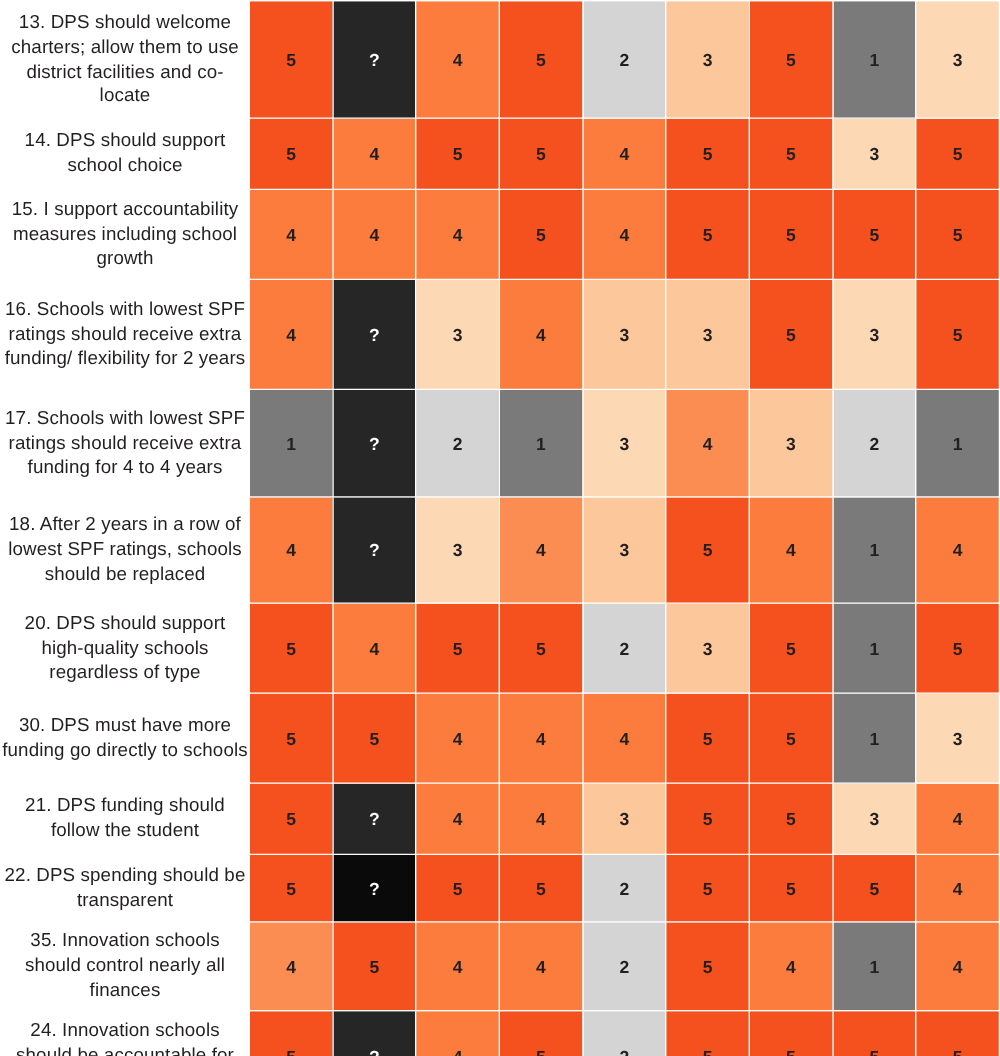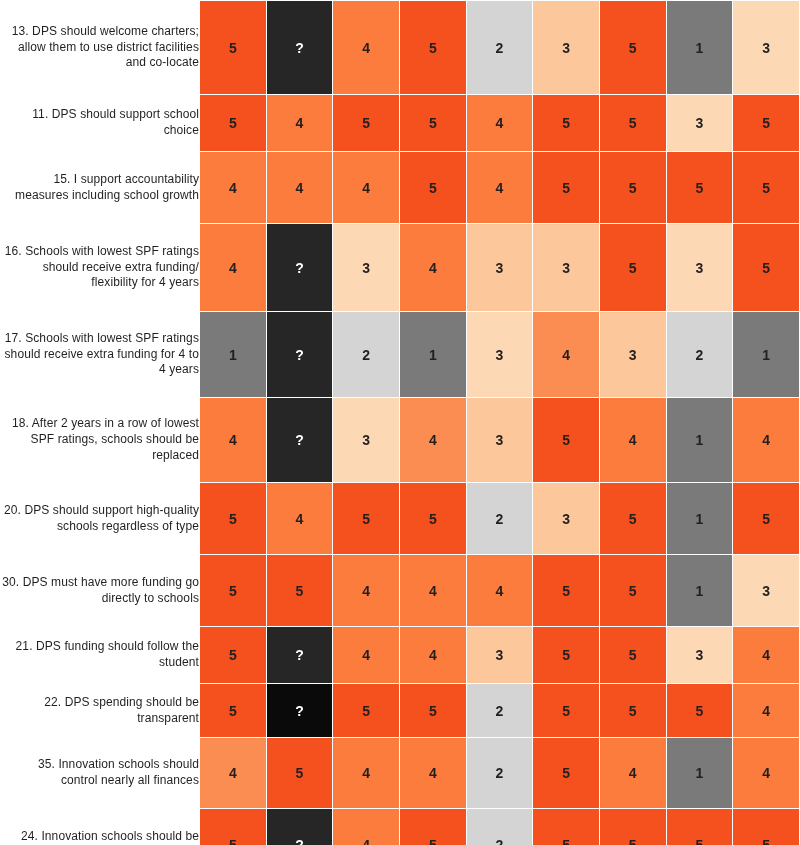--- a/index.html
+++ b/index.html
@@ -20,24 +20,24 @@
   }
   #grid td {
     padding: 0;
     border: 1px solid #ffffff;
     vertical-align: middle;
   }
   td.label {
     width: 198px;
     background: #ffffff;
     color: #231f20;
-    font-size: 12px;
+    font-size: 15px;
     line-height: 1.32;
     padding: 5px 7px 5px 6px;
-    text-align: right;
+    text-align: center;
     border-left: 1px solid #6d6e71;
     border-right: 1px solid #6d6e71;
     border-top: 1px solid #6d6e71;
     border-bottom: 1px solid #6d6e71;
     letter-spacing: 0.1px;
   }
   td.cell {
     text-align: center;
     font-size: 14px;
     font-weight: bold;
@@ -80,21 +80,21 @@
           <span class="v">5</span>
         </td>
         <td class="cell" style="background: rgb(122, 122, 122);">
           <span class="v">1</span>
         </td>
         <td class="cell" style="background: rgb(252, 217, 180);">
           <span class="v">3</span>
         </td>
       </tr>
       <tr style="height: 57px;">
-        <td class="label">11. DPS should support school choice</td>
+        <td class="label">14. DPS should support school choice</td>
         <td class="cell" style="background: rgb(244, 81, 31);">
           <span class="v">5</span>
         </td>
         <td class="cell" style="background: rgb(251, 124, 60);">
           <span class="v">4</span>
         </td>
         <td class="cell" style="background: rgb(244, 81, 31);">
           <span class="v">5</span>
         </td>
         <td class="cell" style="background: rgb(244, 81, 31);">
@@ -140,21 +140,21 @@
           <span class="v">5</span>
         </td>
         <td class="cell" style="background: rgb(244, 81, 31);">
           <span class="v">5</span>
         </td>
         <td class="cell" style="background: rgb(244, 81, 31);">
           <span class="v">5</span>
         </td>
       </tr>
       <tr style="height: 88px;">
-        <td class="label">16. Schools with lowest SPF ratings should receive extra funding/ flexibility for 4 years</td>
+        <td class="label">16. Schools with lowest SPF ratings should receive extra funding/ flexibility for 2 years</td>
         <td class="cell" style="background: rgb(251, 124, 60);">
           <span class="v">4</span>
         </td>
         <td class="cell dark" style="background: rgb(38, 38, 38);">
           <span class="v">?</span>
         </td>
         <td class="cell" style="background: rgb(252, 217, 180);">
           <span class="v">3</span>
         </td>
         <td class="cell" style="background: rgb(251, 124, 60);">

